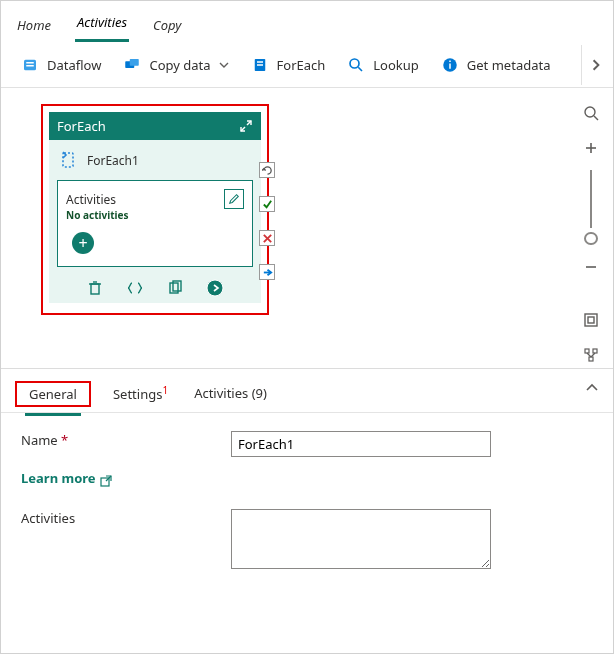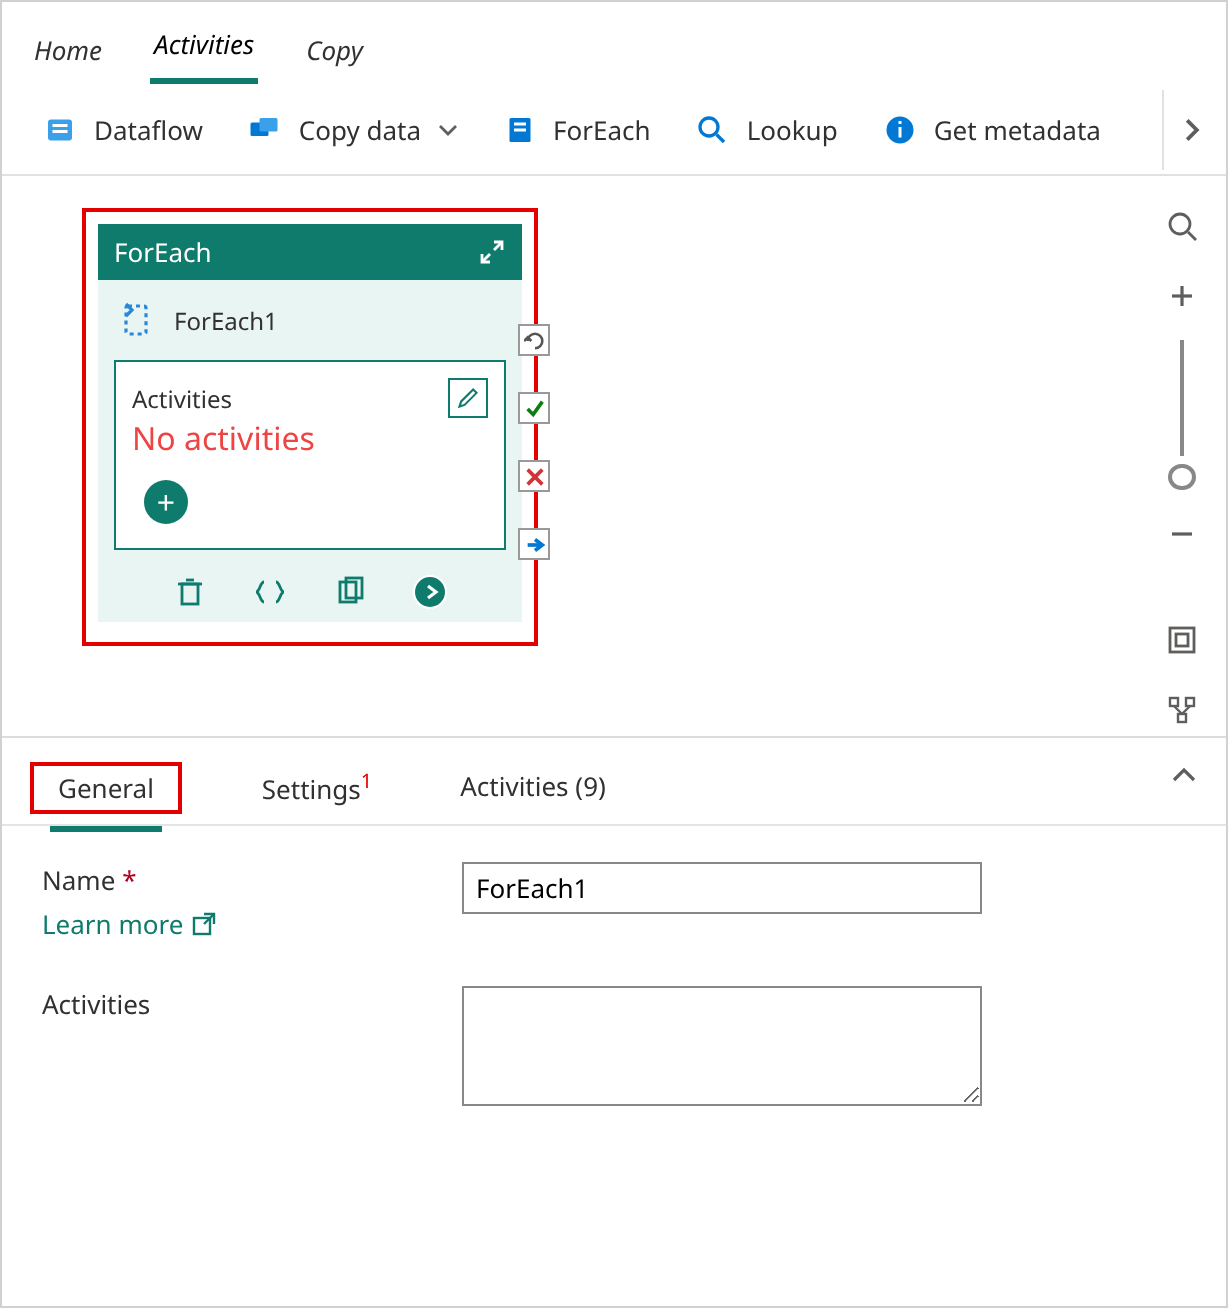--- a/index.html
+++ b/index.html
@@ -132,21 +132,21 @@
   .node-name-row .iter-icon { width: 20px; height: 20px; }
   .node-activities-box {
     background: #fff;
     border: 1px solid #0f7b6c;
     margin: 0 8px 6px 8px;
     padding: 10px 8px 12px 8px;
     position: relative;
   }
   .node-activities-box .label { font-weight: 600; font-size: 12px; }
   .node-activities-box .label span { font-weight: 400; }
-  .no-act { font-size: 16px; color: #ef4444; }
+  .no-act { font-size: 10px; color: #14532d; font-weight: bold; }
   .pencil-btn {
     position: absolute; top: 8px; right: 8px;
     width: 20px; height: 20px;
     border: 1px solid #0f7b6c;
     display: flex; align-items: center; justify-content: center;
     cursor: pointer;
   }
   .pencil-btn svg { width: 12px; height: 12px; stroke: #0f7b6c; fill: none; }
   .add-circle {
     width: 22px; height: 22px; border-radius: 50%;
@@ -176,21 +176,21 @@
   }
   .handle svg { width: 11px; height: 11px; }
 
   
   .props {
     border-top: 1px solid #dcdcdc;
   }
   .prop-tabs {
     display: flex; align-items: center;
     padding: 10px 14px 0 14px;
-    gap: 36px;
+    gap: 18px;
     position: relative;
   }
   .prop-tab {
     padding: 4px 4px 10px 4px;
     cursor: pointer;
   }
   .prop-tab.active {
     border-bottom: 3px solid #0f7b6c;
   }
   .prop-tab-highlight {
@@ -211,22 +211,23 @@
     display: grid;
     grid-template-columns: 200px 1fr;
     row-gap: 22px;
     column-gap: 10px;
     align-items: start;
     font-size: 13px;
   }
   .field-label .req { color: #b00020; }
   .learn-more {
     color: #0f7b6c; text-decoration: none; font-size: 13px;
-    display: inline-flex; align-items: center; gap: 4px; margin-top: 4px;
-    cursor: pointer;
+    display: inline-flex; align-items: flex-end; gap: 4px; margin-top: 20px;
+    cursor: pointer;
+    font-weight: bold;
   }
   .learn-more svg { width: 12px; height: 12px; stroke: #0f7b6c; fill: none; }
   input.text-field {
     width: 260px; height: 26px;
     border: 1px solid #8a8886; padding: 2px 6px;
     font-family: inherit; font-size: 13px;
   }
   textarea.text-area {
     width: 260px; height: 60px;
     border: 1px solid #8a8886; padding: 4px 6px;

